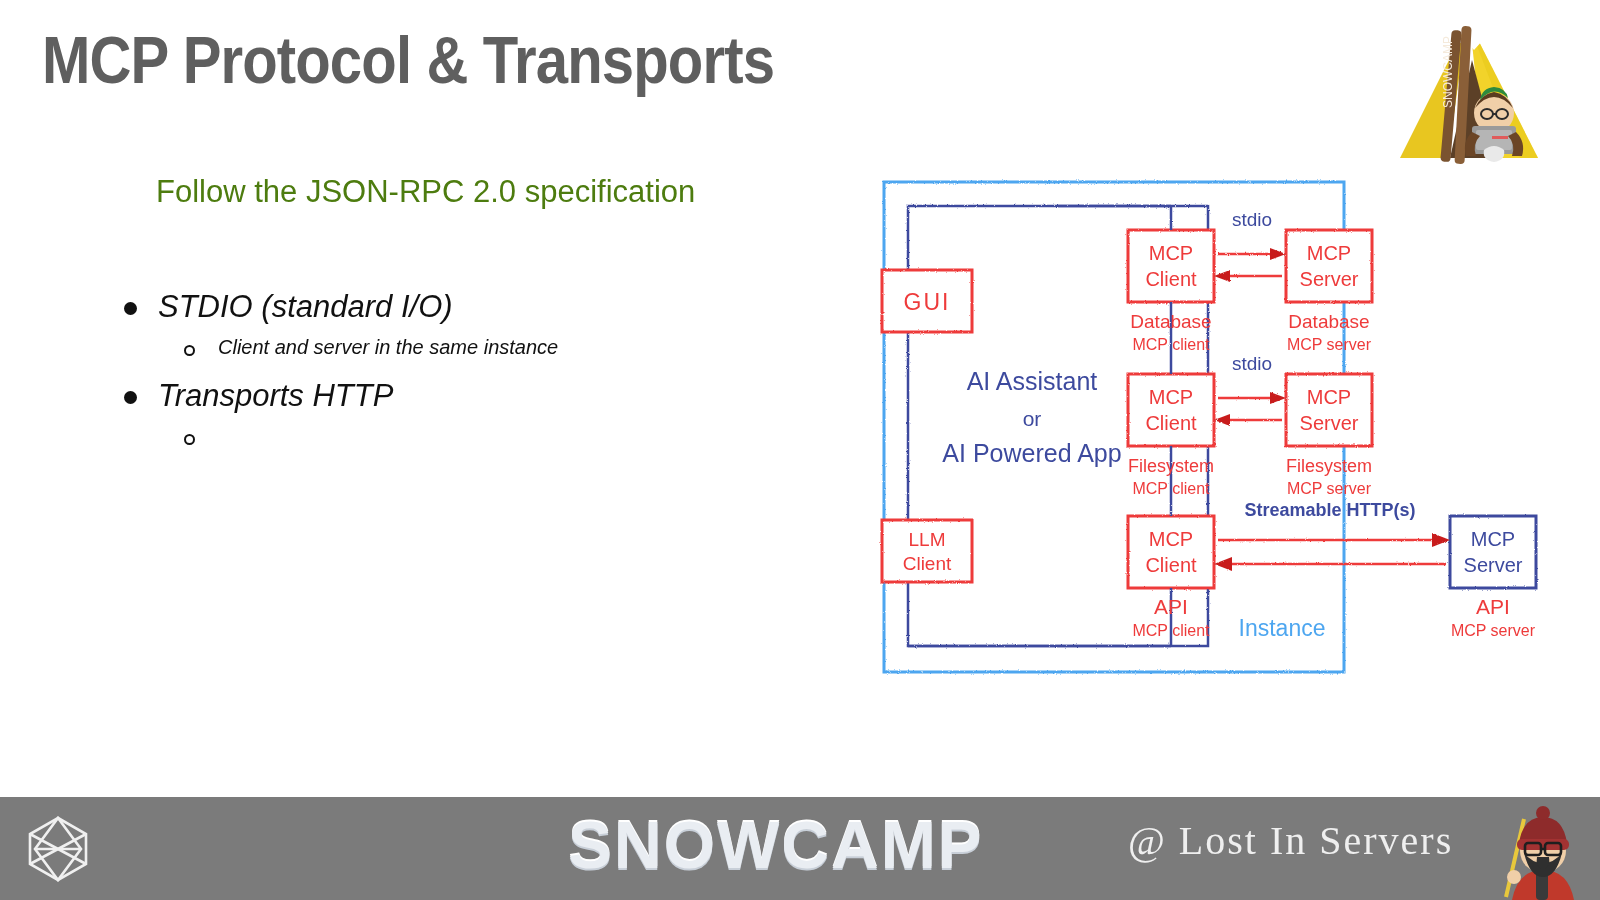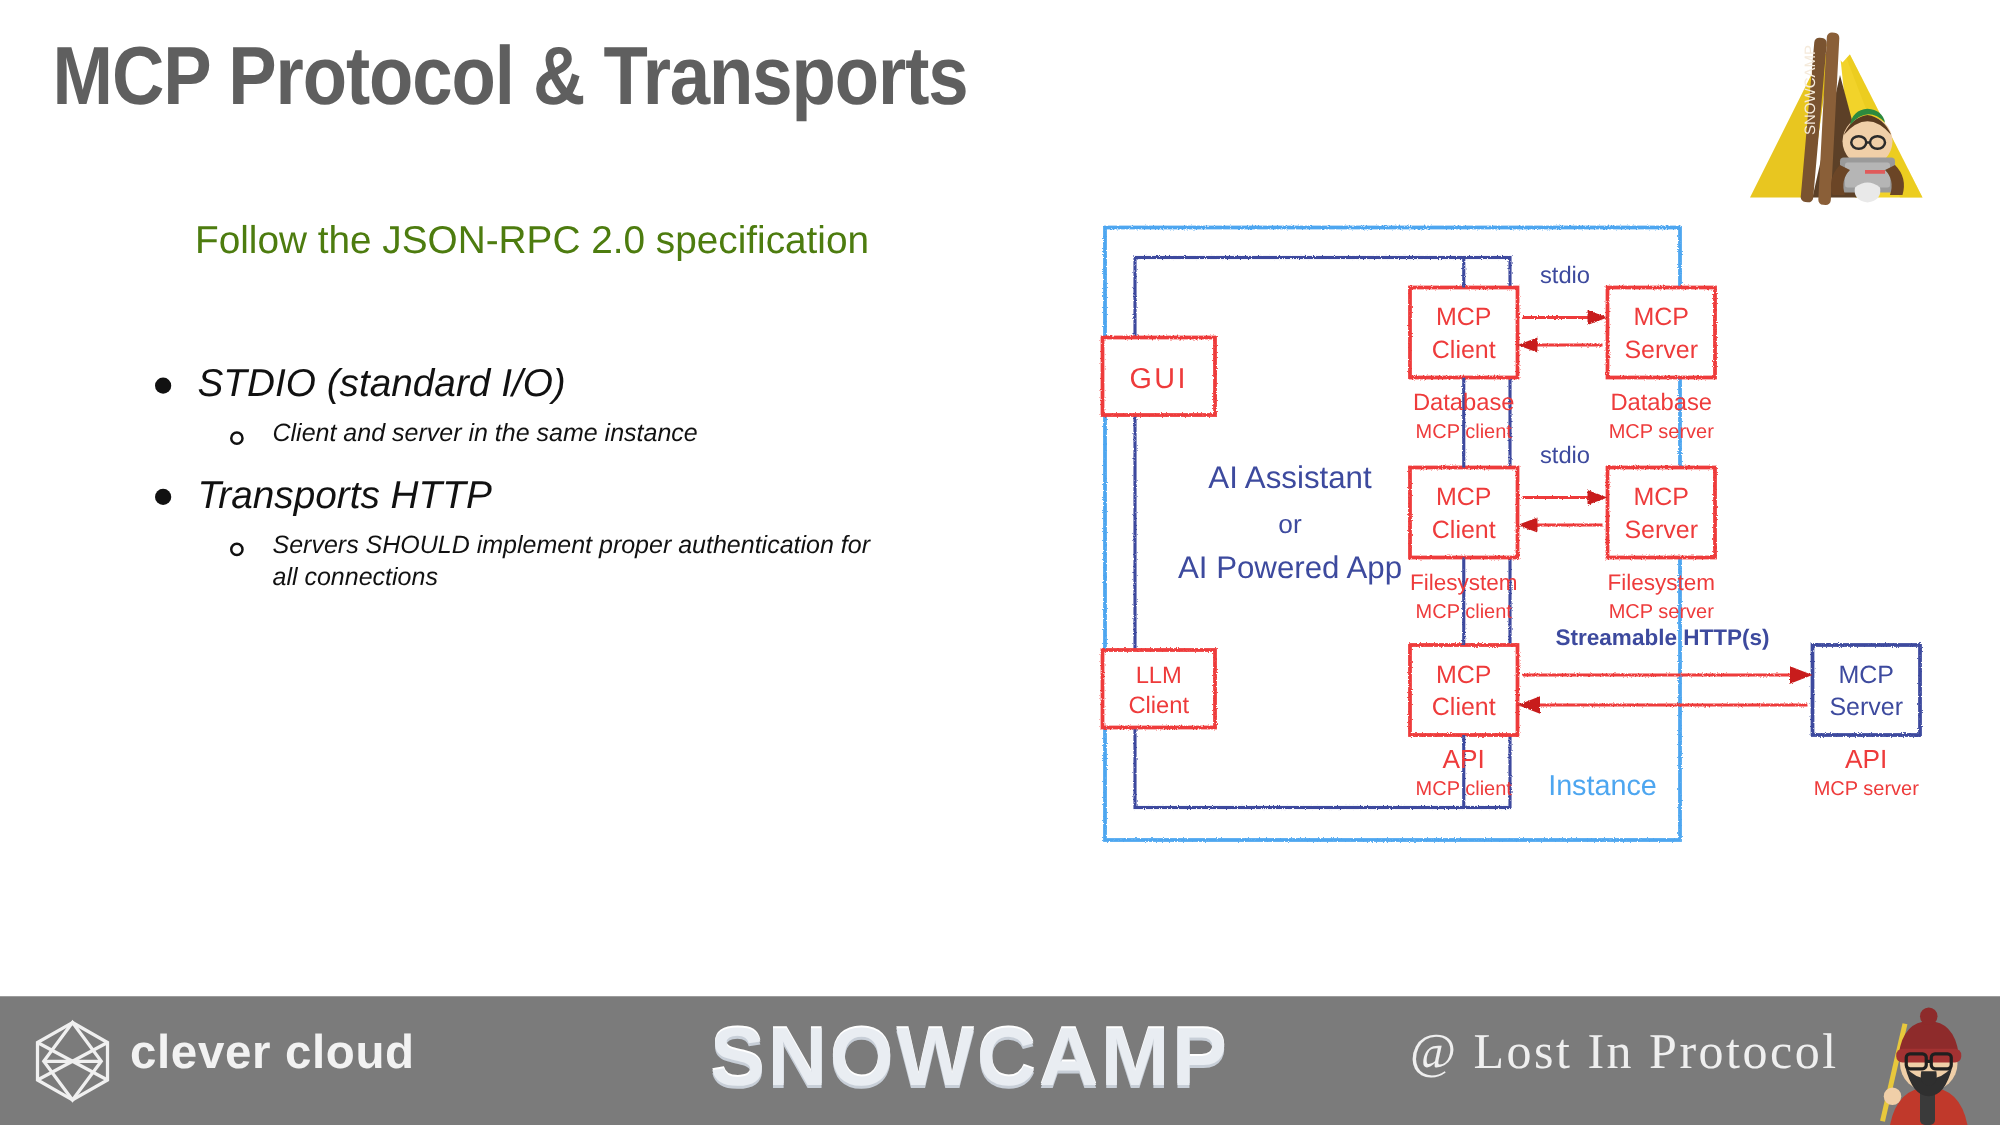--- a/index.html
+++ b/index.html
@@ -139,21 +139,20 @@
         </ul>
       </li>
 
 
       <li>
         <span class="bullet"></span>
         <span>Transports HTTP</span>
         <ul class="b2">
           <li>
             <span class="bullet"></span>
-            <span>Servers SHOULD implement proper authentication for all connections</span>
           </li>
         </ul>
       </li>
     </ul>
   </div>
 
   <div class="diagram">
     <svg viewBox="0 0 730 520" width="730" height="520">
       <defs>
         <filter id="rough">
@@ -261,23 +260,22 @@
       <g fill="none" stroke="#f0f0f0" stroke-width="2.6">
         <polygon points="36,5 64,21 64,51 36,67 8,51 8,21"></polygon>
         <polygon points="36,5 59,36 36,67 13,36"></polygon>
         <line x1="8" y1="21" x2="36" y2="36"></line>
         <line x1="64" y1="21" x2="36" y2="36"></line>
         <line x1="8" y1="51" x2="36" y2="36"></line>
         <line x1="64" y1="51" x2="36" y2="36"></line>
         <line x1="13" y1="36" x2="59" y2="36"></line>
       </g>
     </svg>
-    <div class="cc-text">clever cloud</div>
     <div class="snowcamp">SNOWCAMP</div>
-    <div class="handle">@ Lost In Protocol</div>
+    <div class="handle">@ Lost In Servers</div>
 
     <svg class="avatar" viewBox="0 0 98 95">
 
       <line x1="12" y1="92" x2="30" y2="14" stroke="#e8c83c" stroke-width="4"></line>
 
       <path d="M18 95 q6 -30 31 -30 q25 0 31 30 Z" fill="#c0392b"></path>
       <rect x="42" y="64" width="12" height="31" rx="4" fill="#3a3a3a"></rect>
 
       <ellipse cx="49" cy="46" rx="23" ry="22" fill="#f0cfa8"></ellipse>
 

